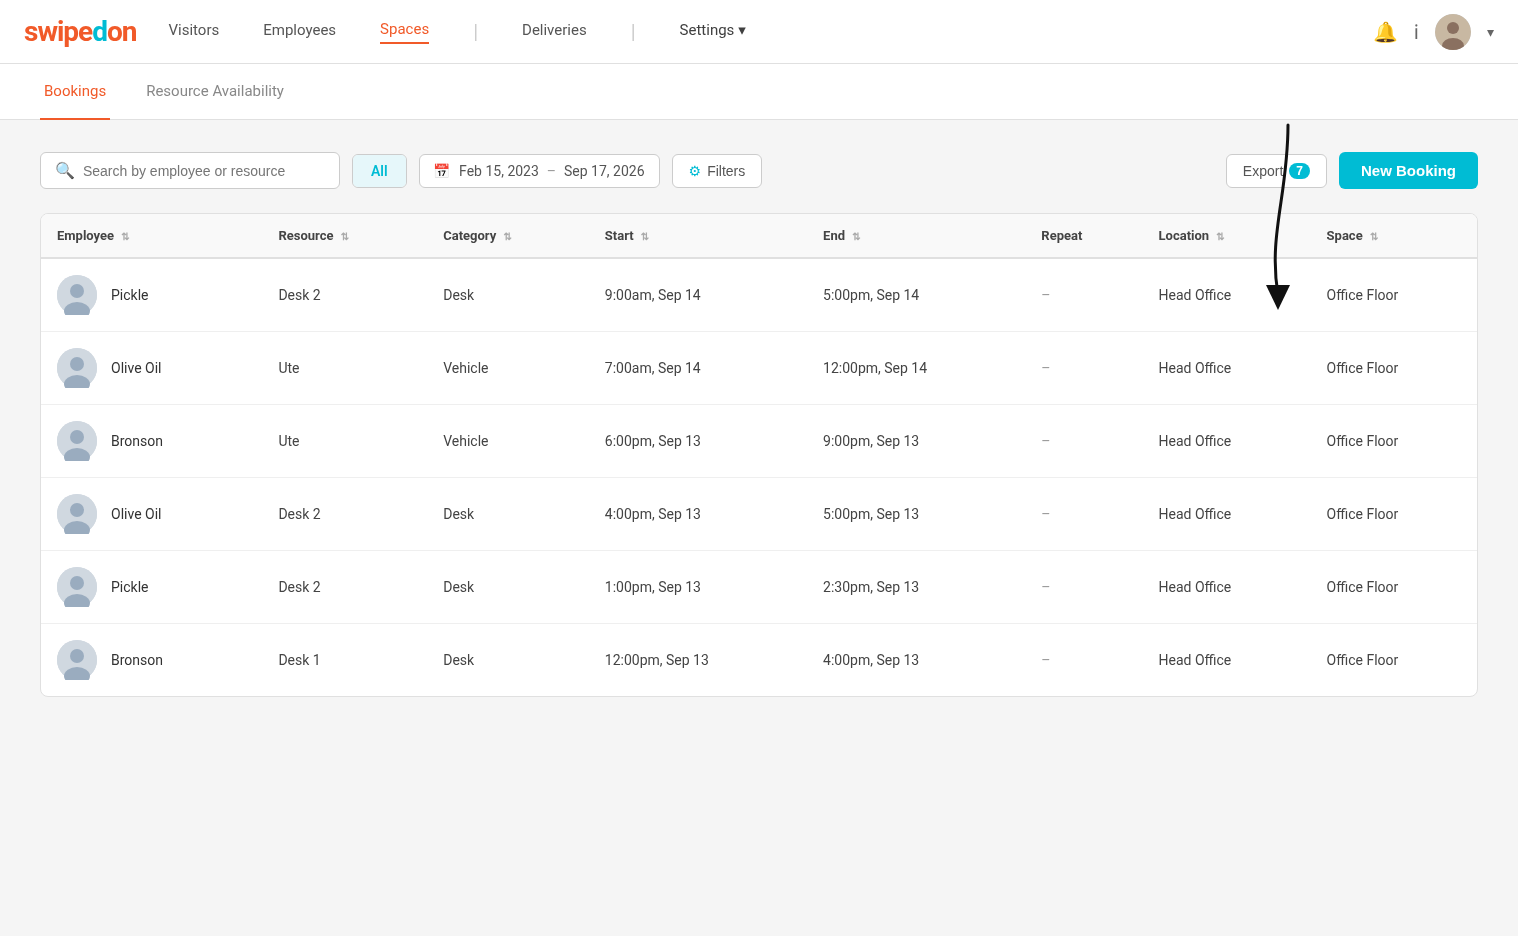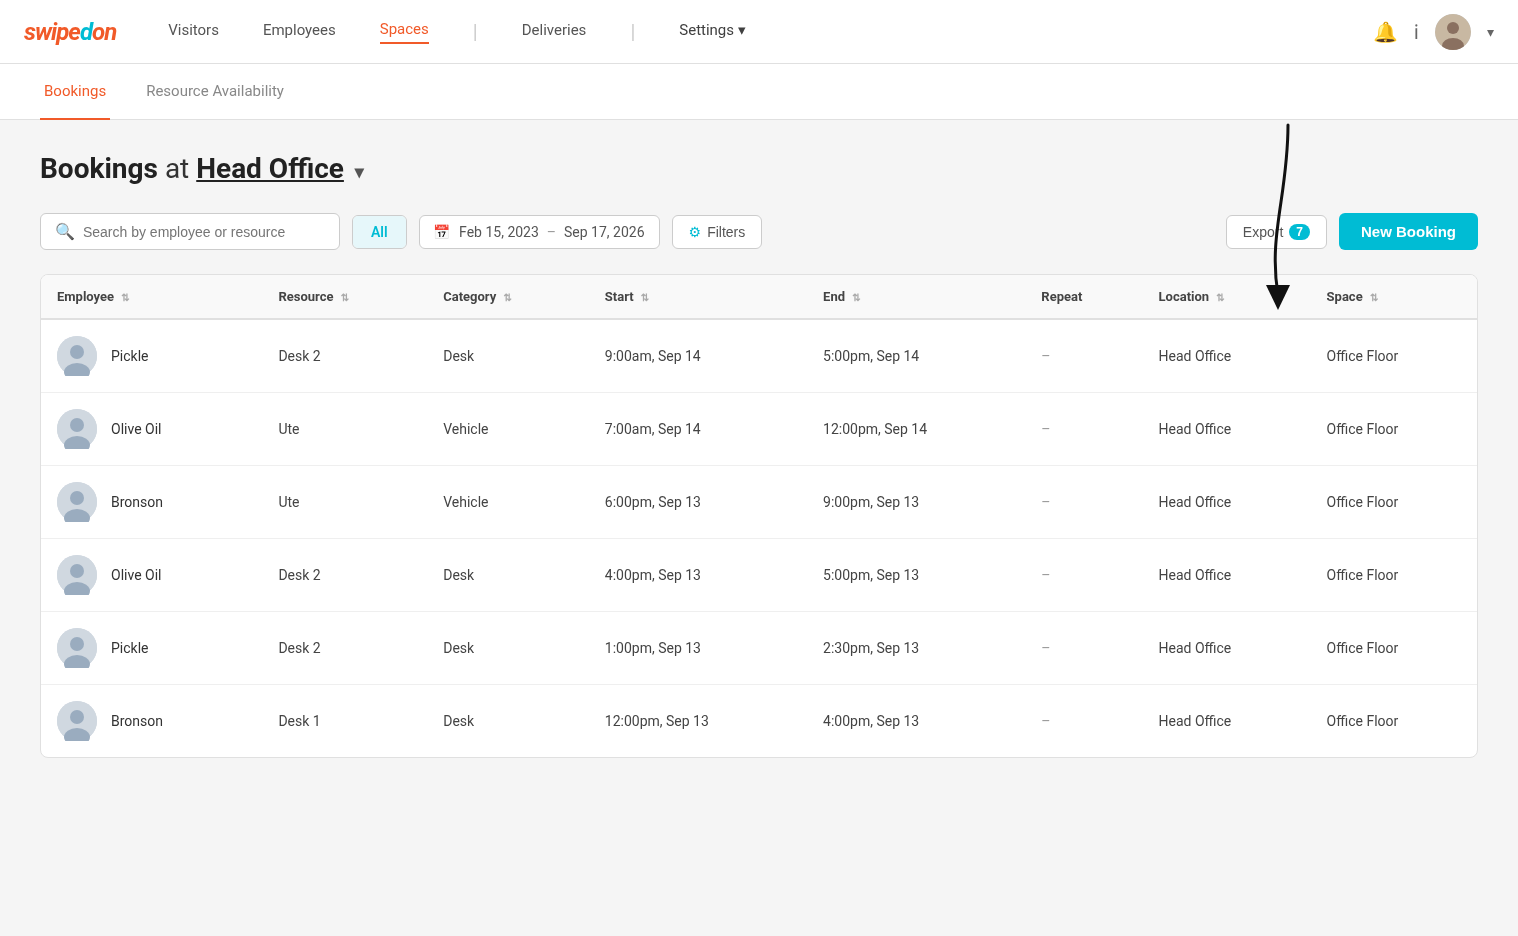--- a/index.html
+++ b/index.html
@@ -9,26 +9,25 @@
     .navbar {
       background: #fff;
       border-bottom: 1px solid #e0e0e0;
       height: 64px;
       display: flex;
       align-items: center;
       padding: 0 24px;
       gap: 32px;
     }
     .logo {
-      font-size: 24px;
+      font-size: 28px;
       font-weight: 700;
       color: #f15a29;
       letter-spacing: -1px;
-      margin-right: 20px;
-      font-style: italic;
+      margin-right: 0;
     }
     .logo span { color: #00bcd4; }
     .nav-links { display: flex; align-items: center; gap: 44px; }
     .nav-link {
       font-size: 15px;
       color: #555;
       text-decoration: none;
       cursor: pointer;
       padding-bottom: 4px;
     }
@@ -269,28 +268,20 @@
 
   <div class="arrow-annotation">
     <svg width="80" height="200" viewBox="0 0 80 200" class="arrow-svg">
       <path d="M 50 10 C 50 80, 30 120, 40 180" stroke="#111" stroke-width="3" fill="none" stroke-linecap="round"></path>
       <polygon points="28,170 40,195 52,170" fill="#111"></polygon>
     </svg>
   </div>
 
   <div class="main">
 
-    <div class="page-header">
-      <h1 class="page-title">
-        <span>Bookings</span>
-        <span class="at"> at </span>
-        <span class="location">Head Office</span>
-        <span class="chevron-down">▾</span>
-      </h1>
-    </div>
 
     <div class="toolbar">
       <div class="search-box">
         <span class="search-icon">🔍</span>
         <input type="text" placeholder="Search by employee or resource" style="">
       </div>
 
       <div class="filter-tabs">
         <div class="filter-tab active">All</div>
       </div>

